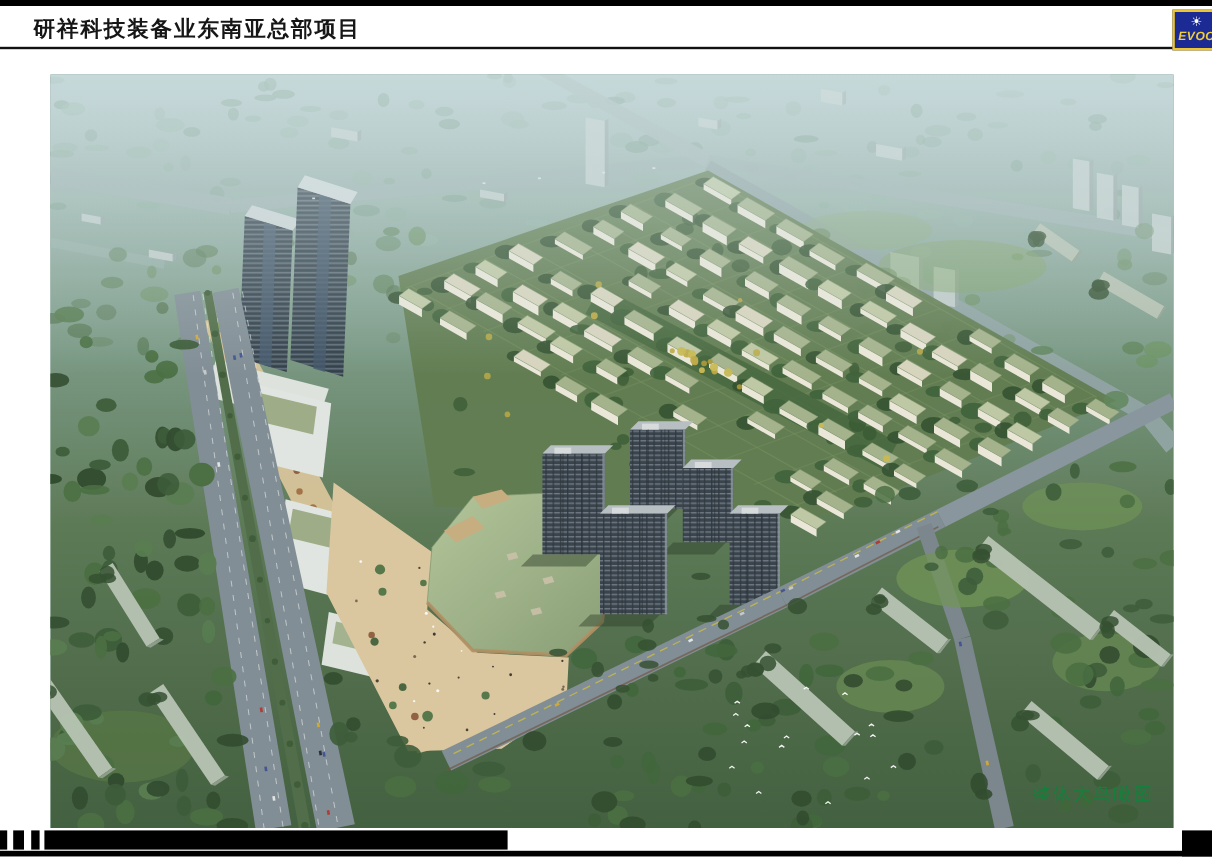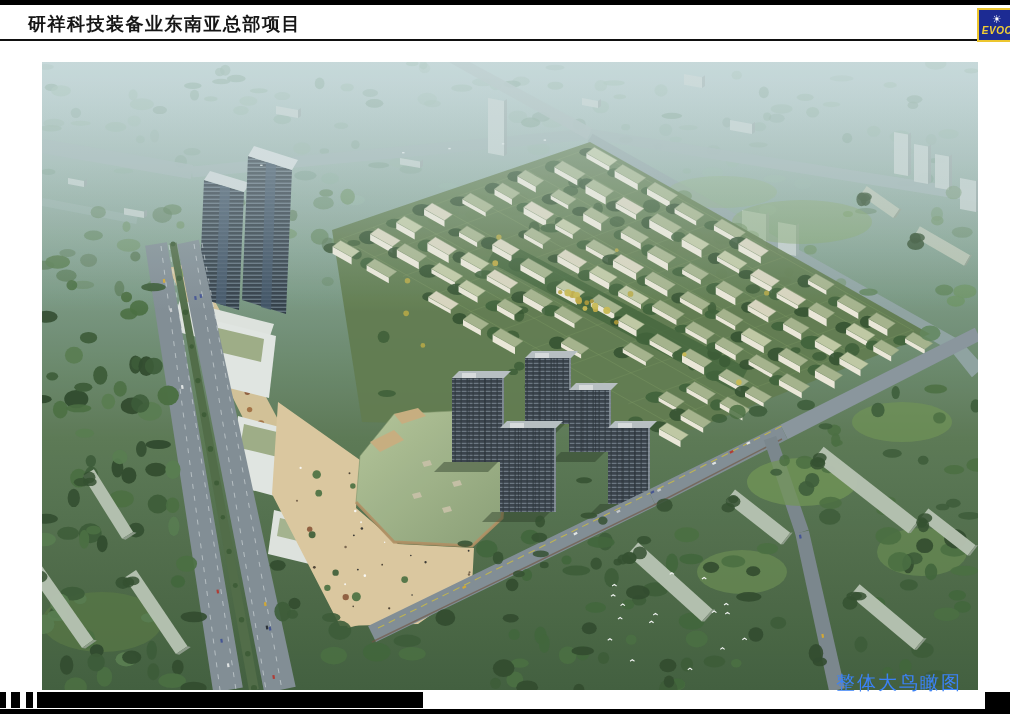--- a/index.html
+++ b/index.html
@@ -15,21 +15,21 @@
         border:2px solid #edc62e;box-sizing:border-box;display:flex;flex-direction:column;
         align-items:center;justify-content:center;z-index:5;}
   .logo .sun{color:#ffffff;font-size:11px;line-height:10px;height:11px;}
   .logo .txt{color:#f3cf35;font-size:10px;font-weight:bold;font-style:italic;line-height:11px;
              letter-spacing:0.5px;}
   .render{position:absolute;left:42px;top:62px;width:936px;height:628px;background:#8aa79c;}
   .render svg{display:block;}
   .stripe{position:absolute;top:692px;height:16px;background:#000;}
   .s1{left:0;width:6px;} .s2{left:11px;width:9px;} .s3{left:26px;width:7px;}
   .footer-bar{position:absolute;left:37px;top:692px;width:386px;height:16px;background:#000;}
-  .caption{position:absolute;right:48px;top:670px;font-size:19px;color:#3b82f6;
+  .caption{position:absolute;right:48px;top:653px;font-size:15px;color:#15803d;
            font-family:"Liberation Serif","DejaVu Serif",serif;letter-spacing:2px;white-space:nowrap;}
   .corner{position:absolute;left:985px;top:692px;width:25px;height:22px;background:#000;}
   .bottom-bar{position:absolute;left:0;top:709px;width:1010px;height:5px;background:#000;}
 </style>
 </head>
 <body>
 
 <div class="page">
   <div class="top-bar"></div>
   <div class="title">研祥科技装备业东南亚总部项目</div>

